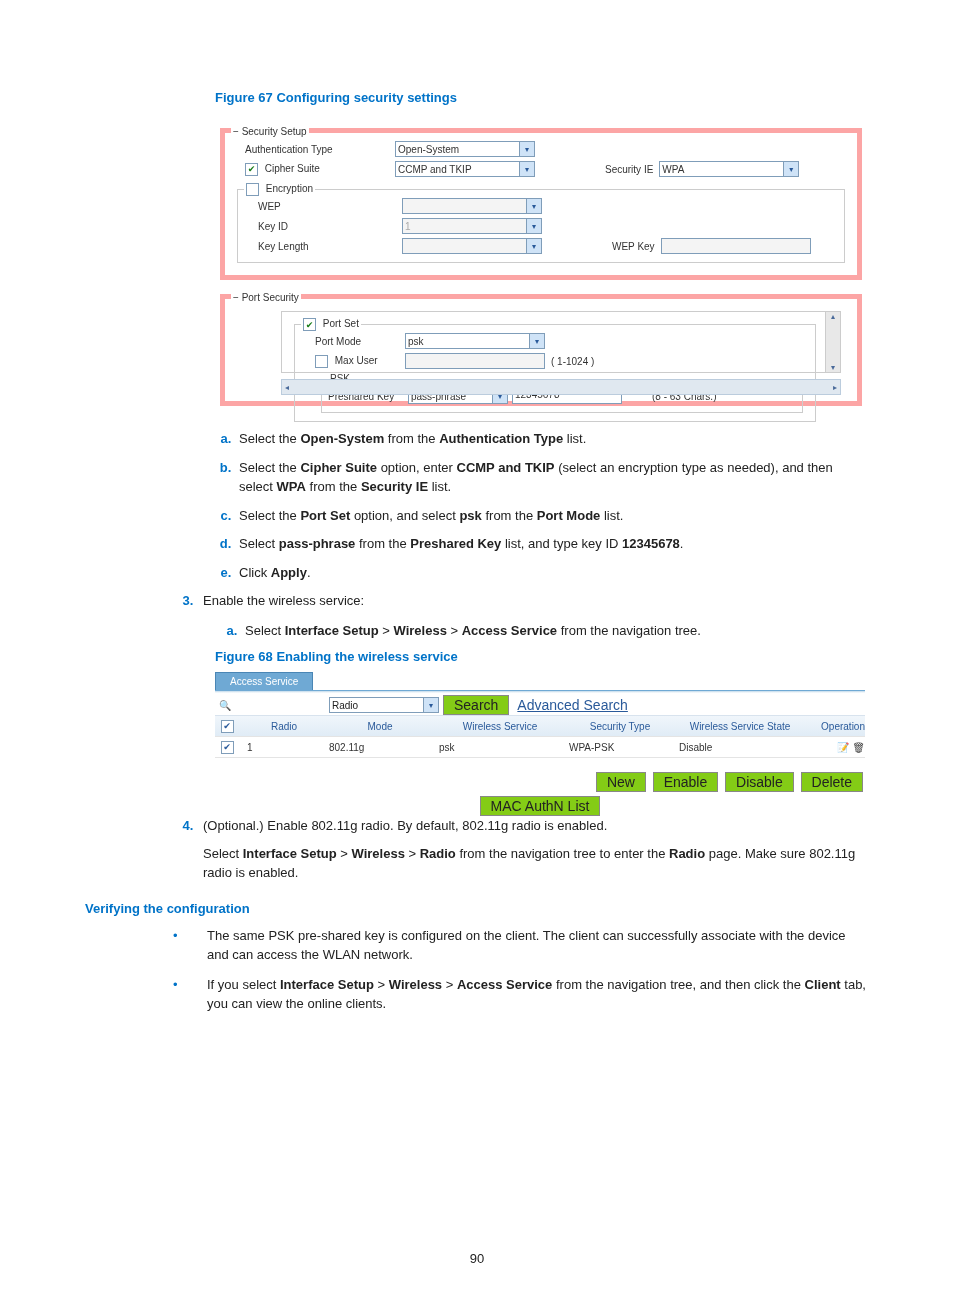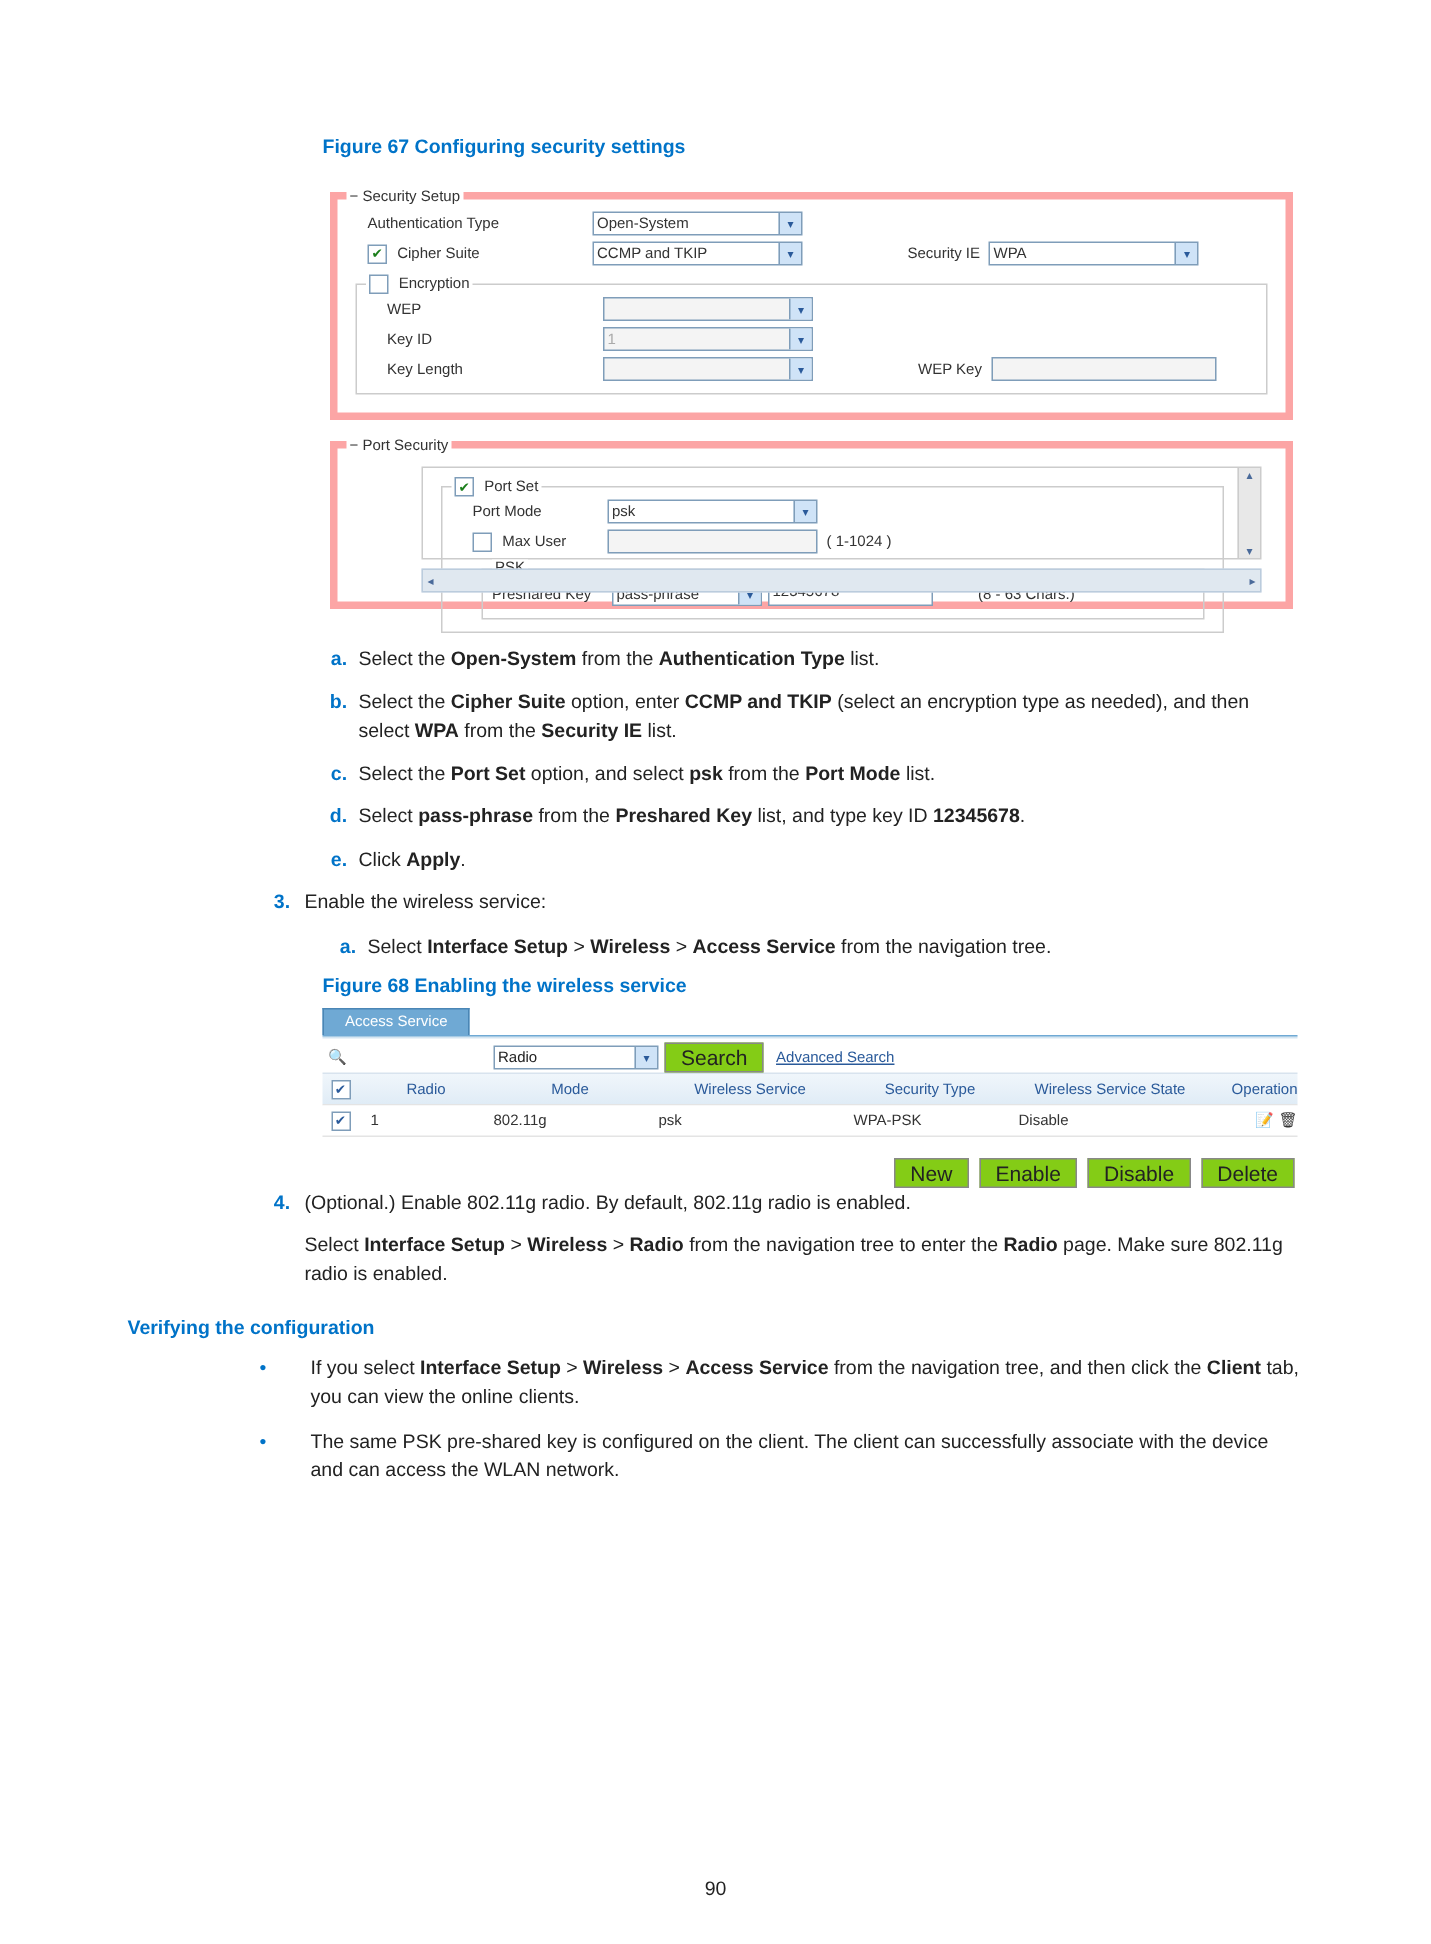--- a/index.html
+++ b/index.html
@@ -227,21 +227,21 @@
   .tblrow { background: #fff; color: #333; }
   .tblrow .col1, .tblrow .col2, .tblrow .col3, .tblrow .col4, .tblrow .col5 { text-align: left; padding-left: 4px; box-sizing: border-box;}
   .btn68 {
     border: 1px solid #888;
     background: #84cc16;
     font-size: 14px;
     padding: 1px 10px;
     margin: 0 2px;
     display: inline-block;
   }
-  .link68 { color: #2a5a9a; text-decoration: underline; font-size: 10px; }
+  .link68 { color: #2a5a9a; text-decoration: underline; font-size: 14px; }
   .pagen {
     position: absolute;
     bottom: 30px;
     left: 0;
     width: 100%;
     text-align: center;
     font-size: 13px;
   }
 </style>
 </head>
@@ -427,35 +427,38 @@
         <span>📝</span>
         <span>🗑</span>
       </span>
     </div>
     <div style="text-align:right;margin-top:14px">
       <span class="btn68">New</span>
       <span class="btn68">Enable</span>
       <span class="btn68">Disable</span>
       <span class="btn68">Delete</span>
     </div>
+    <div style="text-align:center;margin-top:4px">
+      <span class="btn68">MAC AuthN List</span>
+    </div>
   </div>
 
 
   <ol class="num" start="4">
     <li>
       <span>(Optional.) Enable 802.11g radio. By default, 802.11g radio is enabled.</span>
       <div style="margin-top:8px">
         <span>Select </span><b>Interface Setup</b><span> &gt; </span><b>Wireless</b><span> &gt; </span><b>Radio</b><span> from the navigation tree to enter the </span><b>Radio</b><span> page. Make sure 802.11g radio is enabled.</span>
       </div>
     </li>
   </ol>
 
   <div class="h2">Verifying the configuration</div>
 
   <ul class="bullets">
+    <li>The same PSK pre-shared key is configured on the client. The client can successfully associate with the device and can access the WLAN network.</li>
     <li>
       <span>If you select </span><b>Interface Setup</b><span> &gt; </span><b>Wireless</b><span> &gt; </span><b>Access Service</b><span> from the navigation tree, and then click the </span><b>Client</b><span> tab, you can view the online clients.</span>
     </li>
-    <li>The same PSK pre-shared key is configured on the client. The client can successfully associate with the device and can access the WLAN network.</li>
   </ul>
 
   <div class="pagen">90</div>
 </div>
 
 </body></html>

